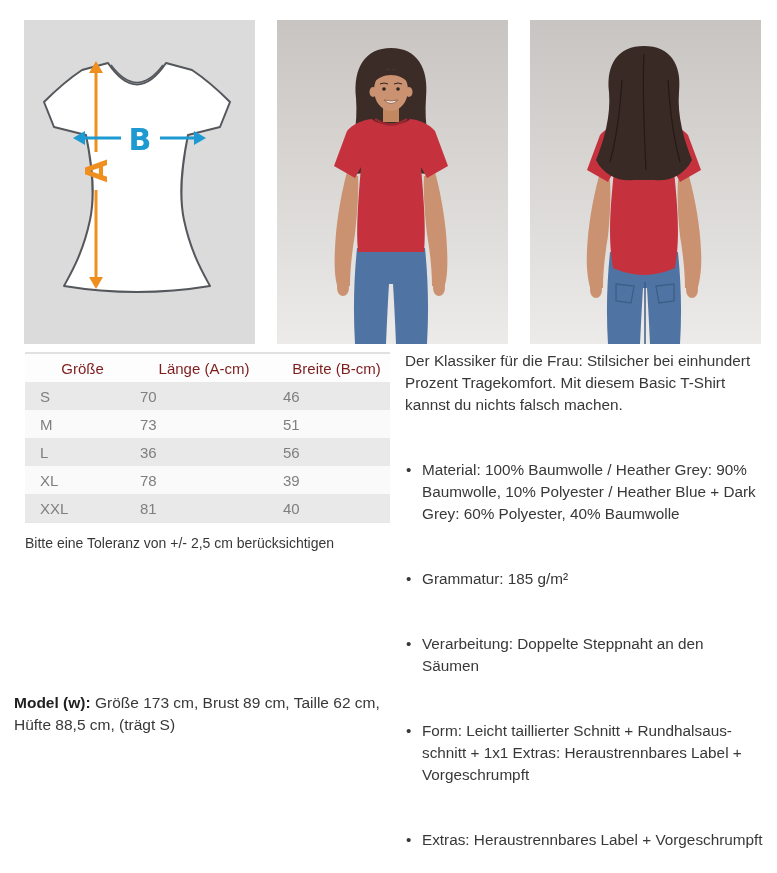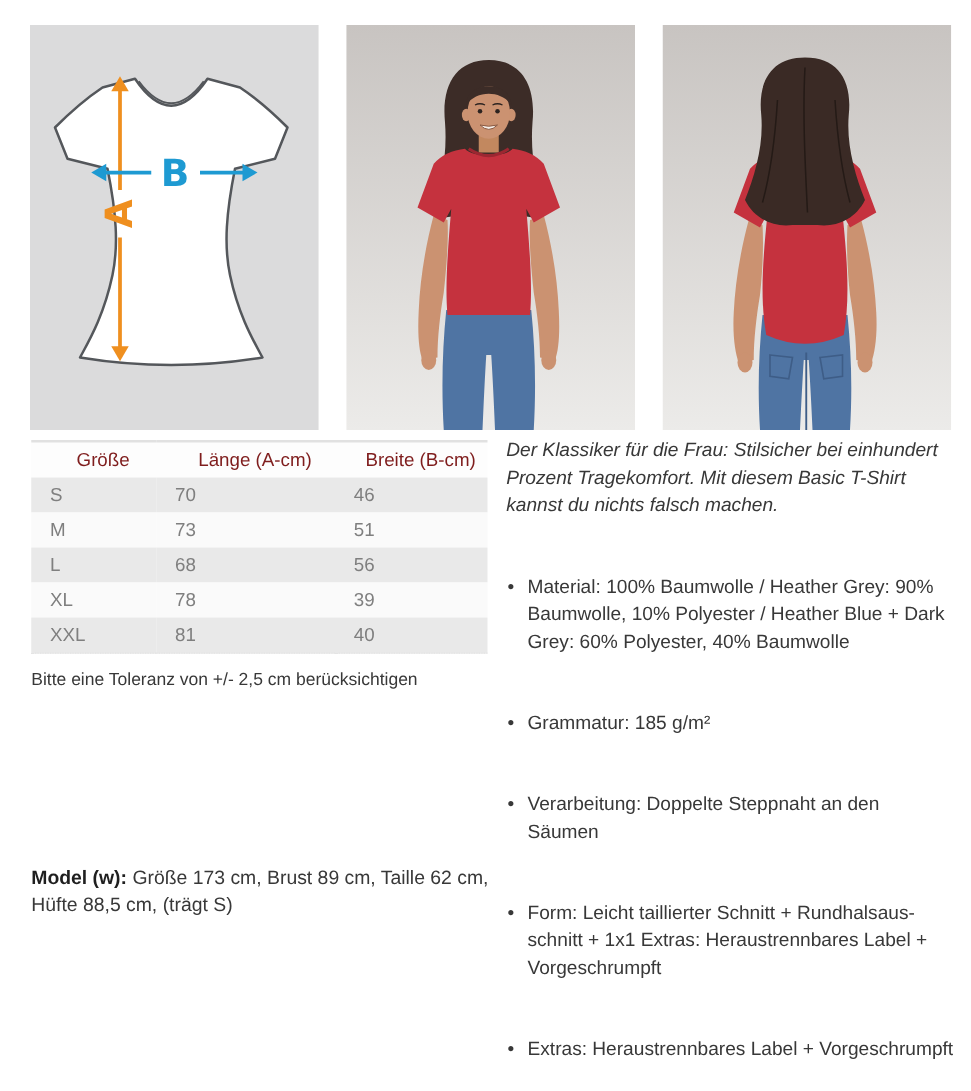--- a/index.html
+++ b/index.html
@@ -16,28 +16,28 @@
         border-top:2px solid #e1e1e1;border-bottom:1px dotted #e4e4e4;}
   .size-table th{font-weight:normal;color:#7f1d1d;text-align:center;height:28px;
         padding:0 0 0 15px;background:#fdfdfd;}
   .size-table td{color:#7f7f7f;height:28px;padding:0 0 0 15px;}
   .size-table tbody tr:nth-child(odd){background:#e9e9e9;}
   .size-table tbody tr:nth-child(even){background:#fafafa;}
   .col-size{width:100px}.col-len{width:143px}.col-wid{width:122px}
 
   .tolerance{margin:12px 0 0 0;font-size:14px;color:#383838;}
 
-  .model-info{position:absolute;left:25px;top:676px;width:372px;
+  .model-info{position:absolute;left:14px;top:676px;width:372px;
         font-size:15.5px;line-height:1.42;color:#383838;}
   .model-info b{color:#1f1f1f;}
 
   
   .right-col{position:absolute;left:405px;top:350px;width:358px;
         font-size:15.3px;line-height:22px;color:#383838;}
-  .intro{margin:0 0 14px 0;font-style:italic;}
+  .intro{margin:0 0 14px 0;}
   .desc-list{list-style:none;margin:0;padding:0;}
   .desc-list li{position:relative;padding-left:17px;margin-top:43px;}
   .desc-list li::before{content:"\2022";position:absolute;left:1px;top:0;color:#383838;}
 
   
   .measure-label{font-family:"DejaVu Sans","Liberation Sans",sans-serif;
         font-weight:bold;font-size:30px;}
 </style>
 </head>
 <body>
@@ -153,21 +153,21 @@
           <td>70</td>
           <td>46</td>
         </tr>
         <tr>
           <td>M</td>
           <td>73</td>
           <td>51</td>
         </tr>
         <tr>
           <td>L</td>
-          <td>68</td>
+          <td>36</td>
           <td>56</td>
         </tr>
         <tr>
           <td>XL</td>
           <td>78</td>
           <td>39</td>
         </tr>
         <tr>
           <td>XXL</td>
           <td>81</td>

